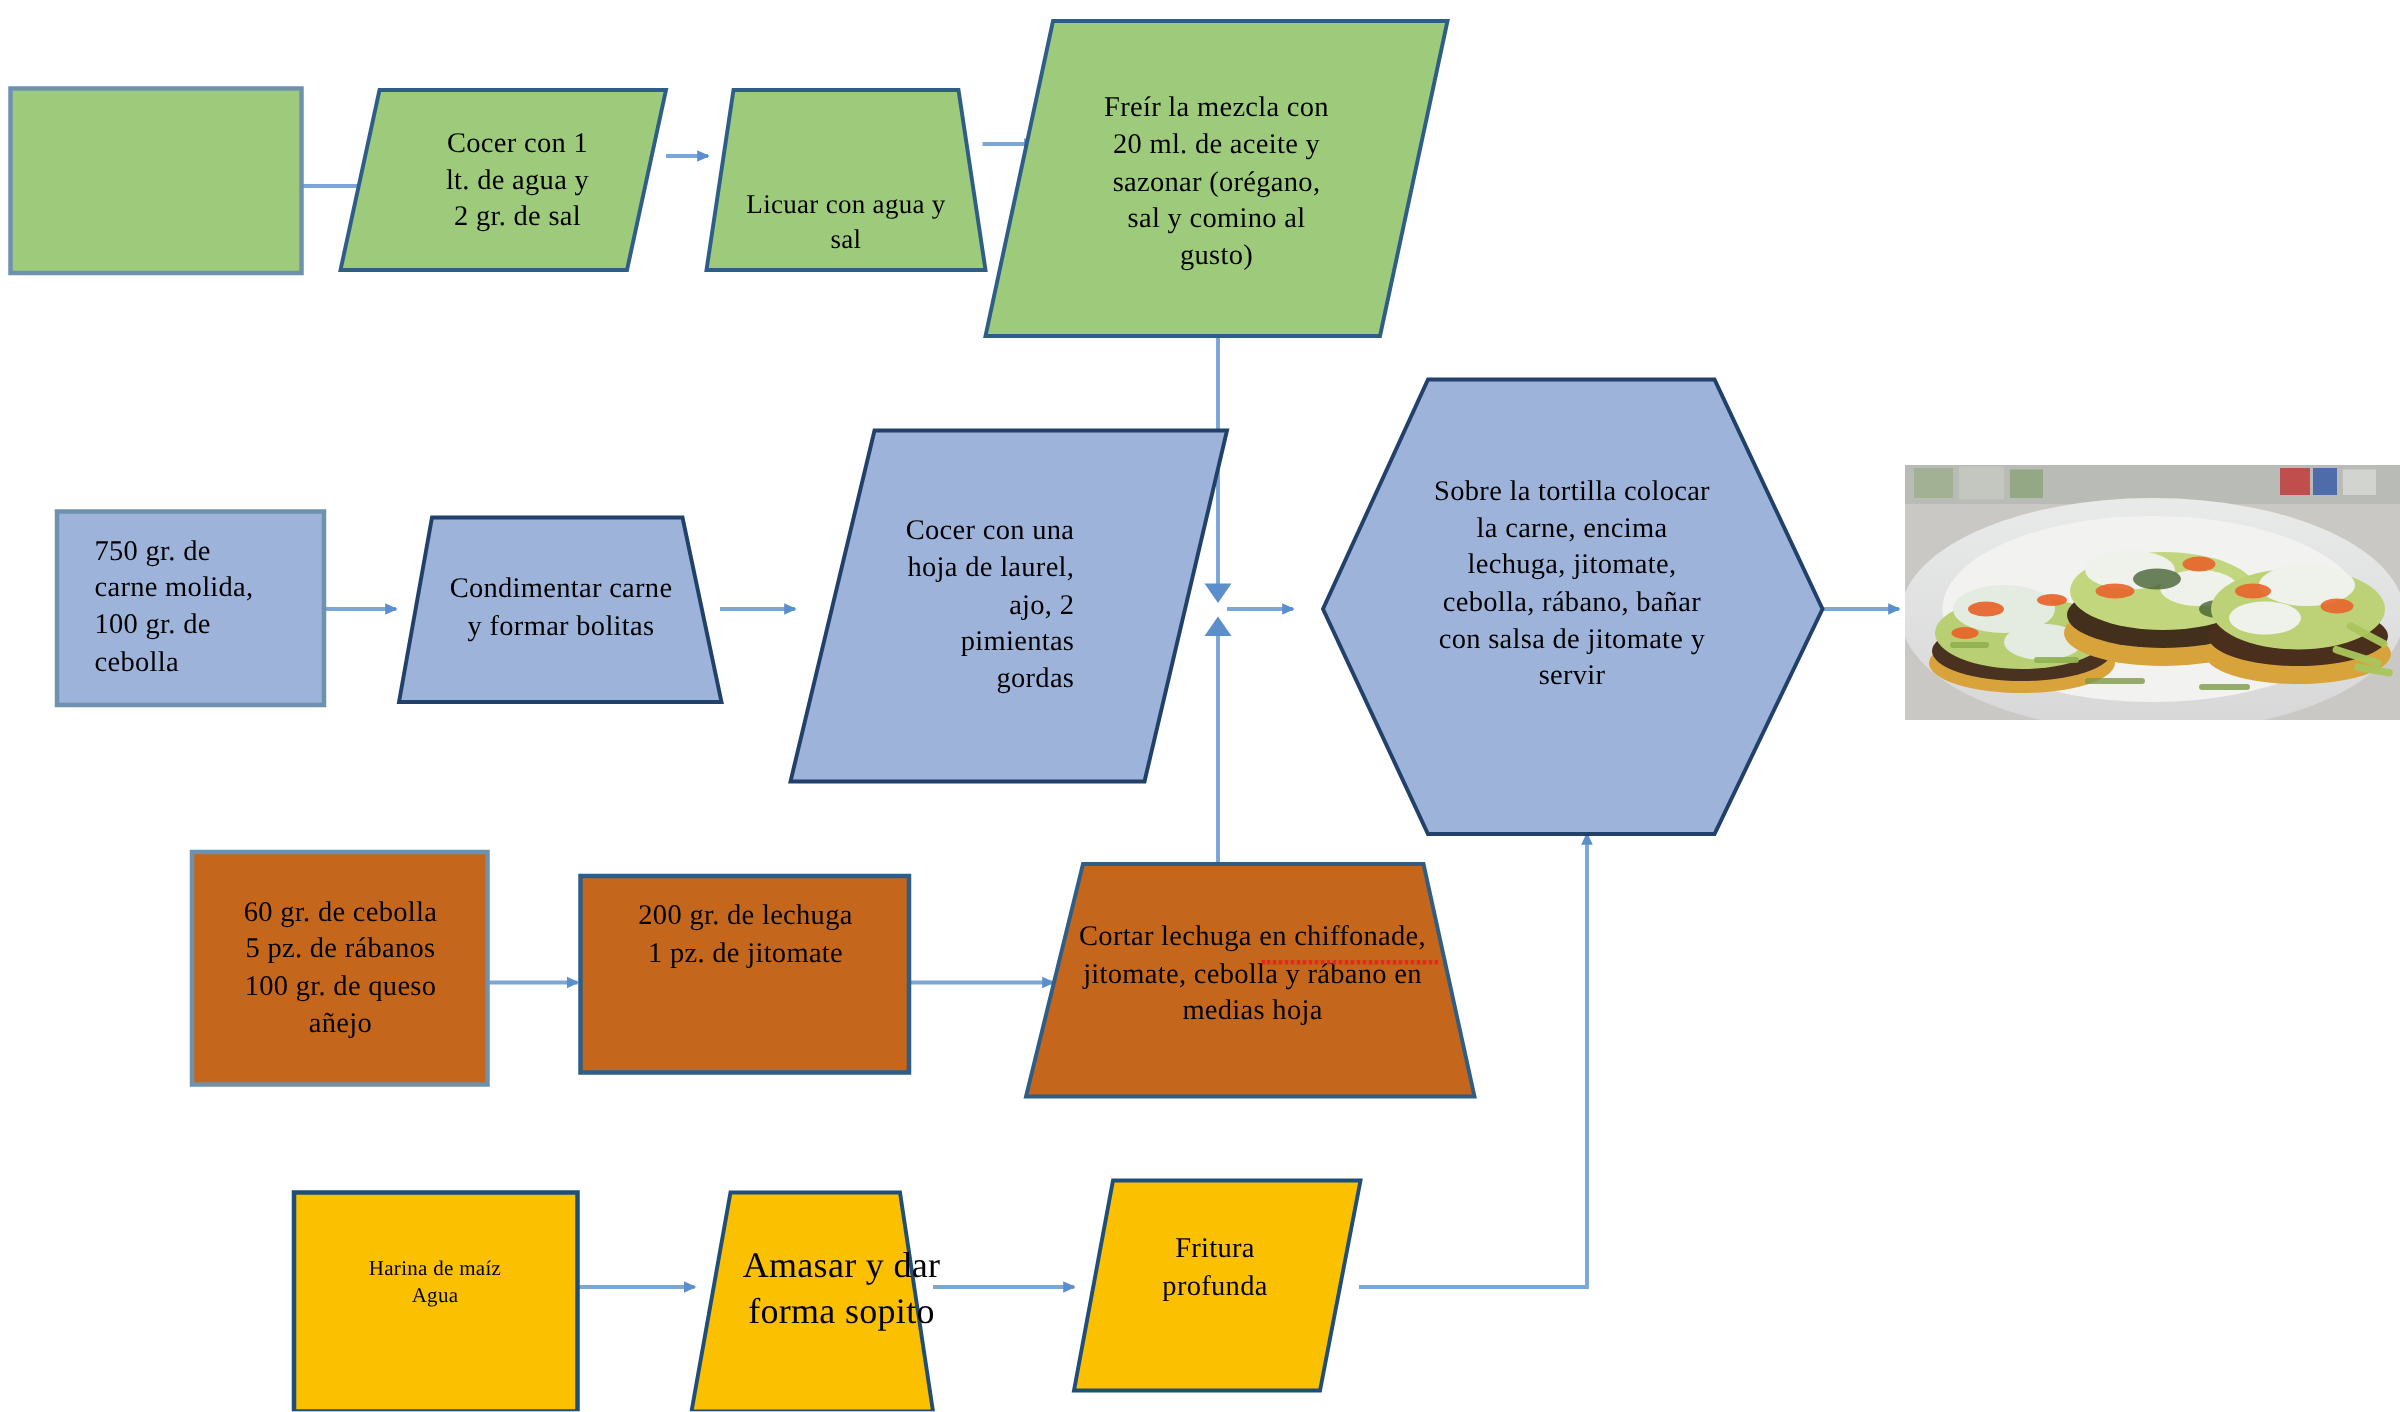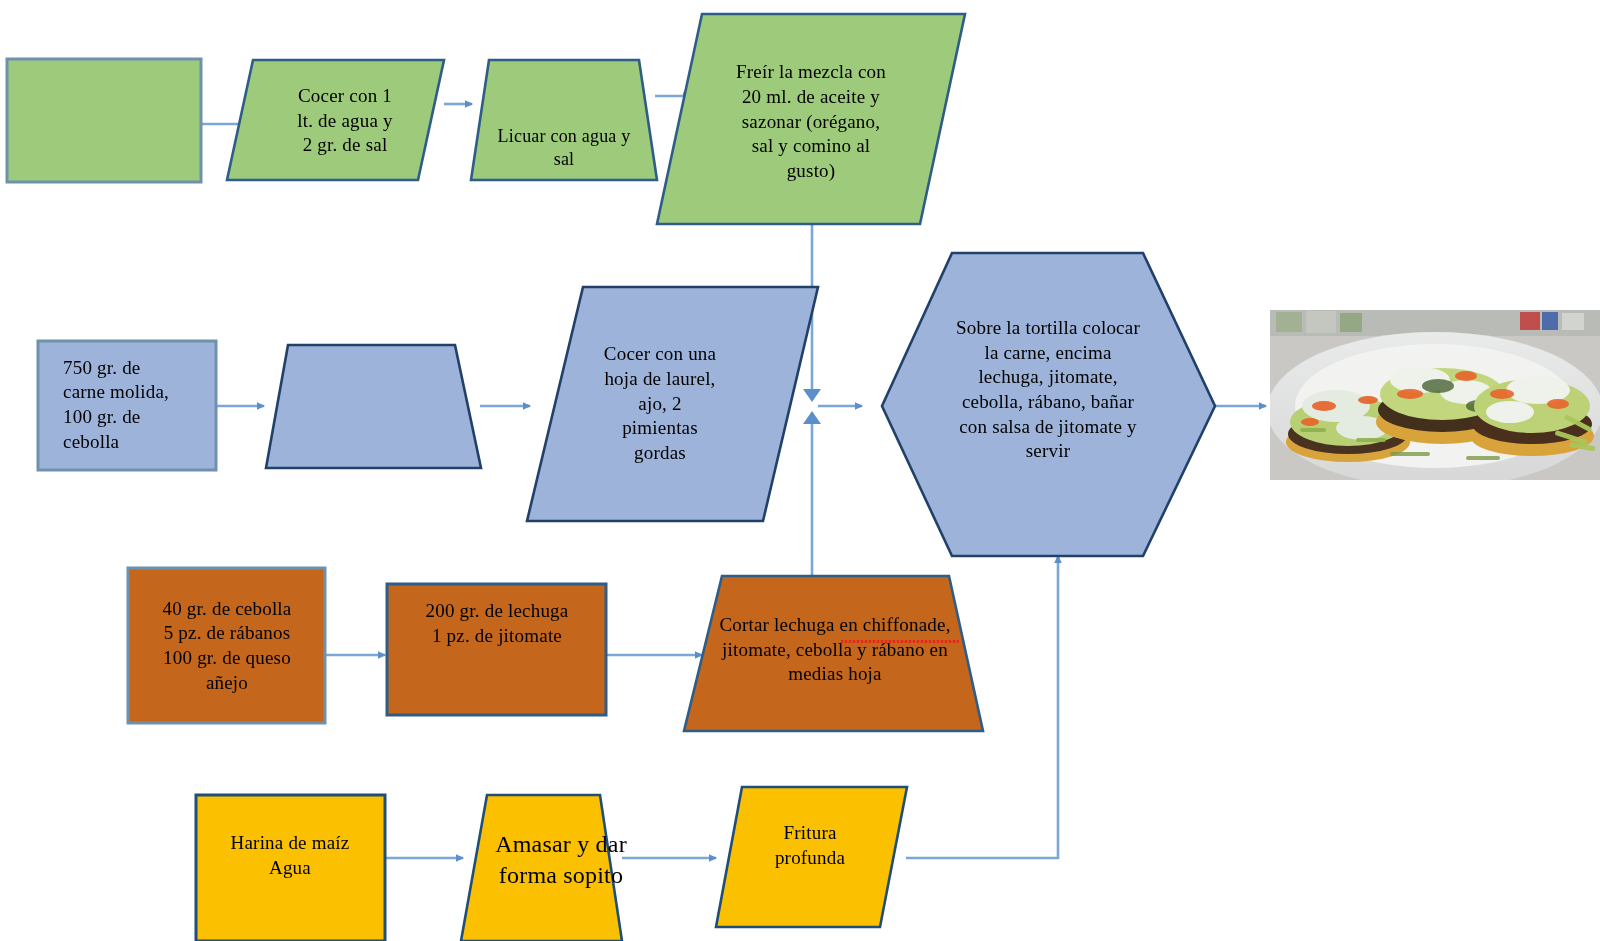--- a/index.html
+++ b/index.html
@@ -203,48 +203,50 @@
 20 ml. de aceite y
 sazonar (orégano,
 sal y comino al
 gusto)</div>
 
   <div class="node-label label-left" style="left:48px; top:348px; width:164px; height:114px; font-size:19px;margin-left:15px;">750 gr. de
 carne molida,
 100 gr. de
 cebolla</div>
 
-
-  <div class="node-label" style="left:576px; top:338px; width:168px; height:132px; font-size:19px;">Cocer con una
+  <div class="node-label" style="left:276px; top:380px; width:196px; height:52px; font-size:19px;">Condimentar carne
+y formar bolitas</div>
+
+  <div class="node-label" style="left:576px; top:338px; width:168px; height:132px; font-size:19px;text-align:right;">Cocer con una
 hoja de laurel,
 ajo, 2
 pimientas
 gordas</div>
 
   <div class="node-label" style="left:930px; top:310px; width:236px; height:160px; font-size:19px;">Sobre la tortilla colocar
 la carne, encima
 lechuga, jitomate,
 cebolla, rábano, bañar
 con salsa de jitomate y
 servir</div>
 
-  <div class="node-label" style="left:132px; top:592px; width:190px; height:108px; font-size:19px;">40 gr. de cebolla
+  <div class="node-label" style="left:132px; top:592px; width:190px; height:108px; font-size:19px;">60 gr. de cebolla
 5 pz. de rábanos
 100 gr. de queso
 añejo</div>
 
   <div class="node-label" style="left:392px; top:596px; width:210px; height:56px; font-size:19px;">200 gr. de lechuga
 1 pz. de jitomate</div>
 
   <div class="node-label" style="left:690px; top:608px; width:290px; height:84px; font-size:19px;">Cortar lechuga en chiffonade,
 jitomate, cebolla y rábano en
 medias hoja</div>
   <div class="sq-underline" style="left:841px; top:640px; width:118px;"></div>
 
-  <div class="node-label" style="left:200px; top:826px; width:180px; height:60px; font-size:19px;">Harina de maíz
+  <div class="node-label" style="left:200px; top:826px; width:180px; height:60px; font-size:14px;">Harina de maíz
 Agua</div>
 
   <div class="node-label" style="left:491px; top:832px; width:140px; height:56px; font-size:24px;">Amasar y dar
 forma sopito</div>
 
   <div class="node-label" style="left:730px; top:818px; width:160px; height:56px; font-size:19px;">Fritura
 profunda</div>
 
 </div>
 

